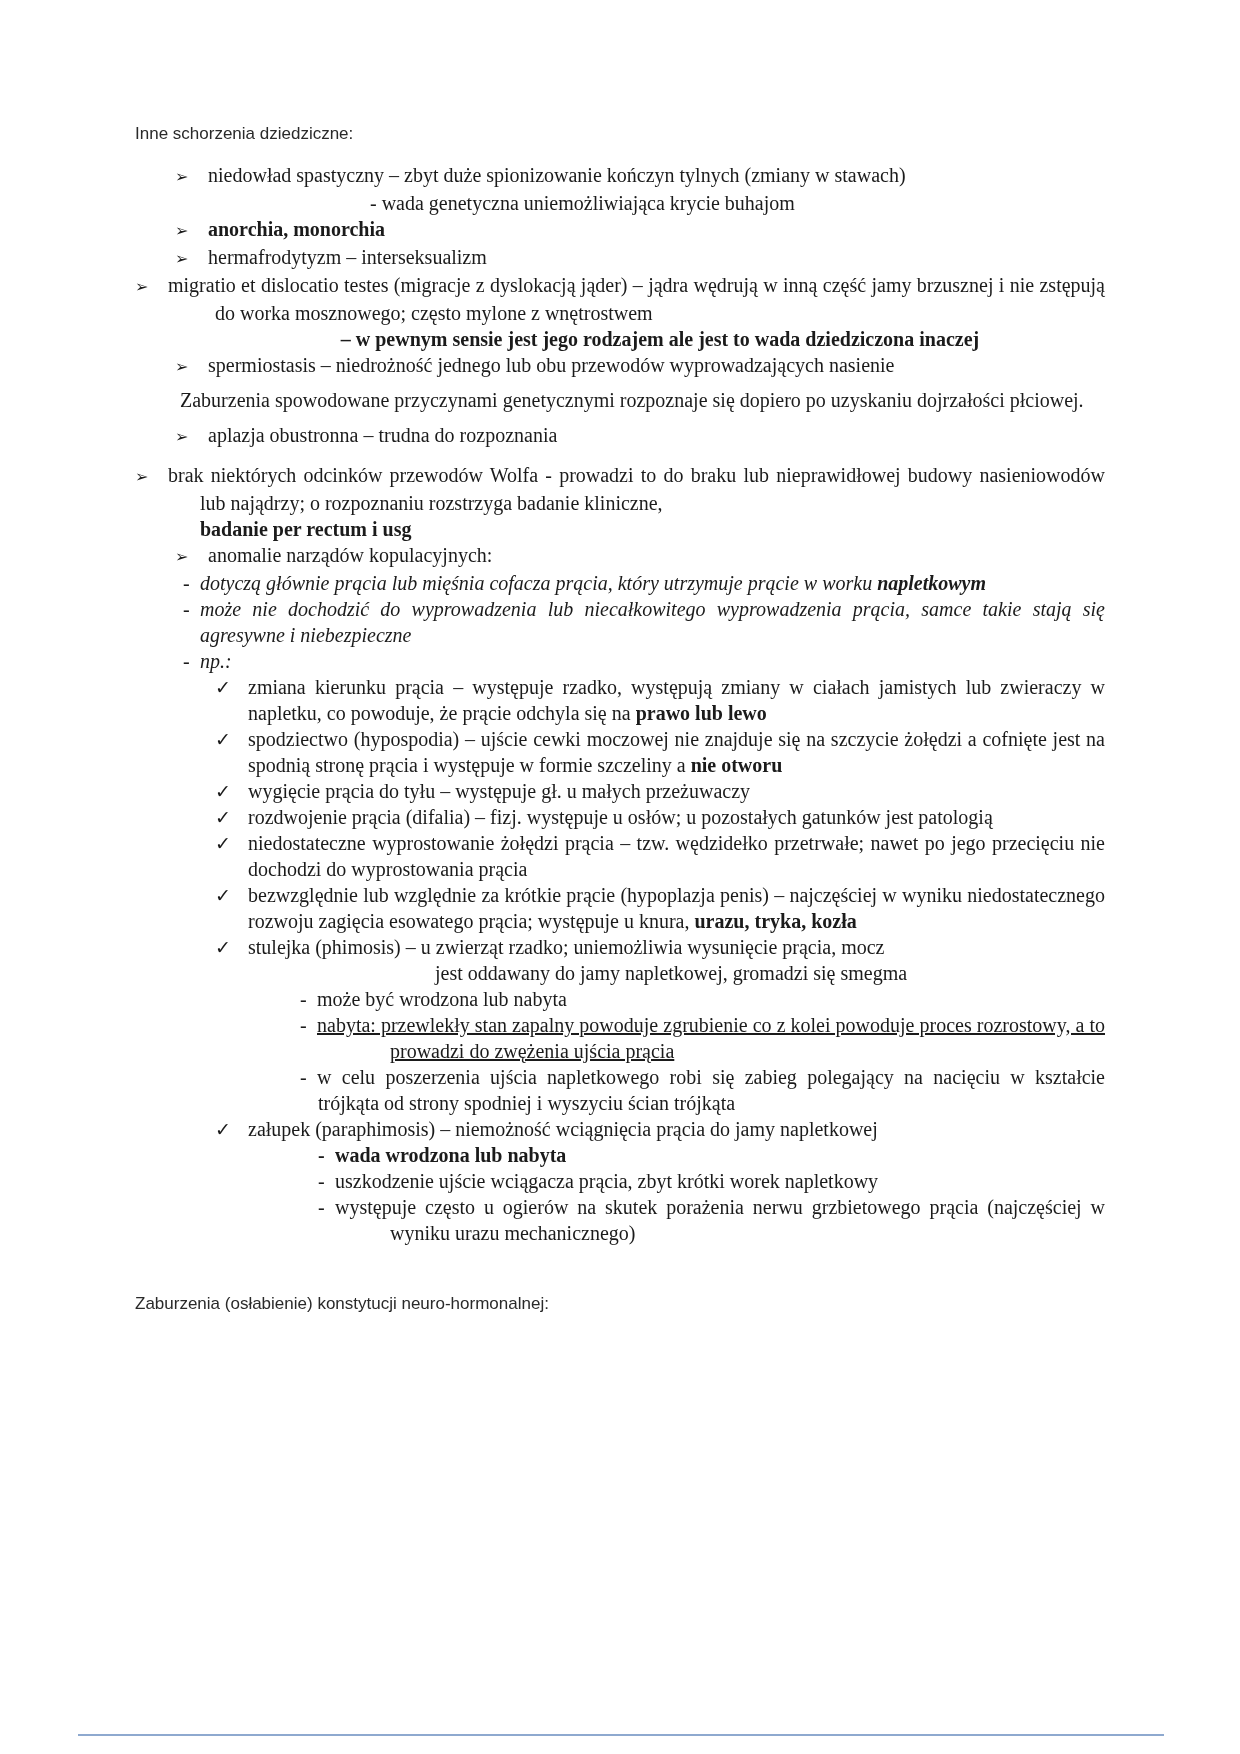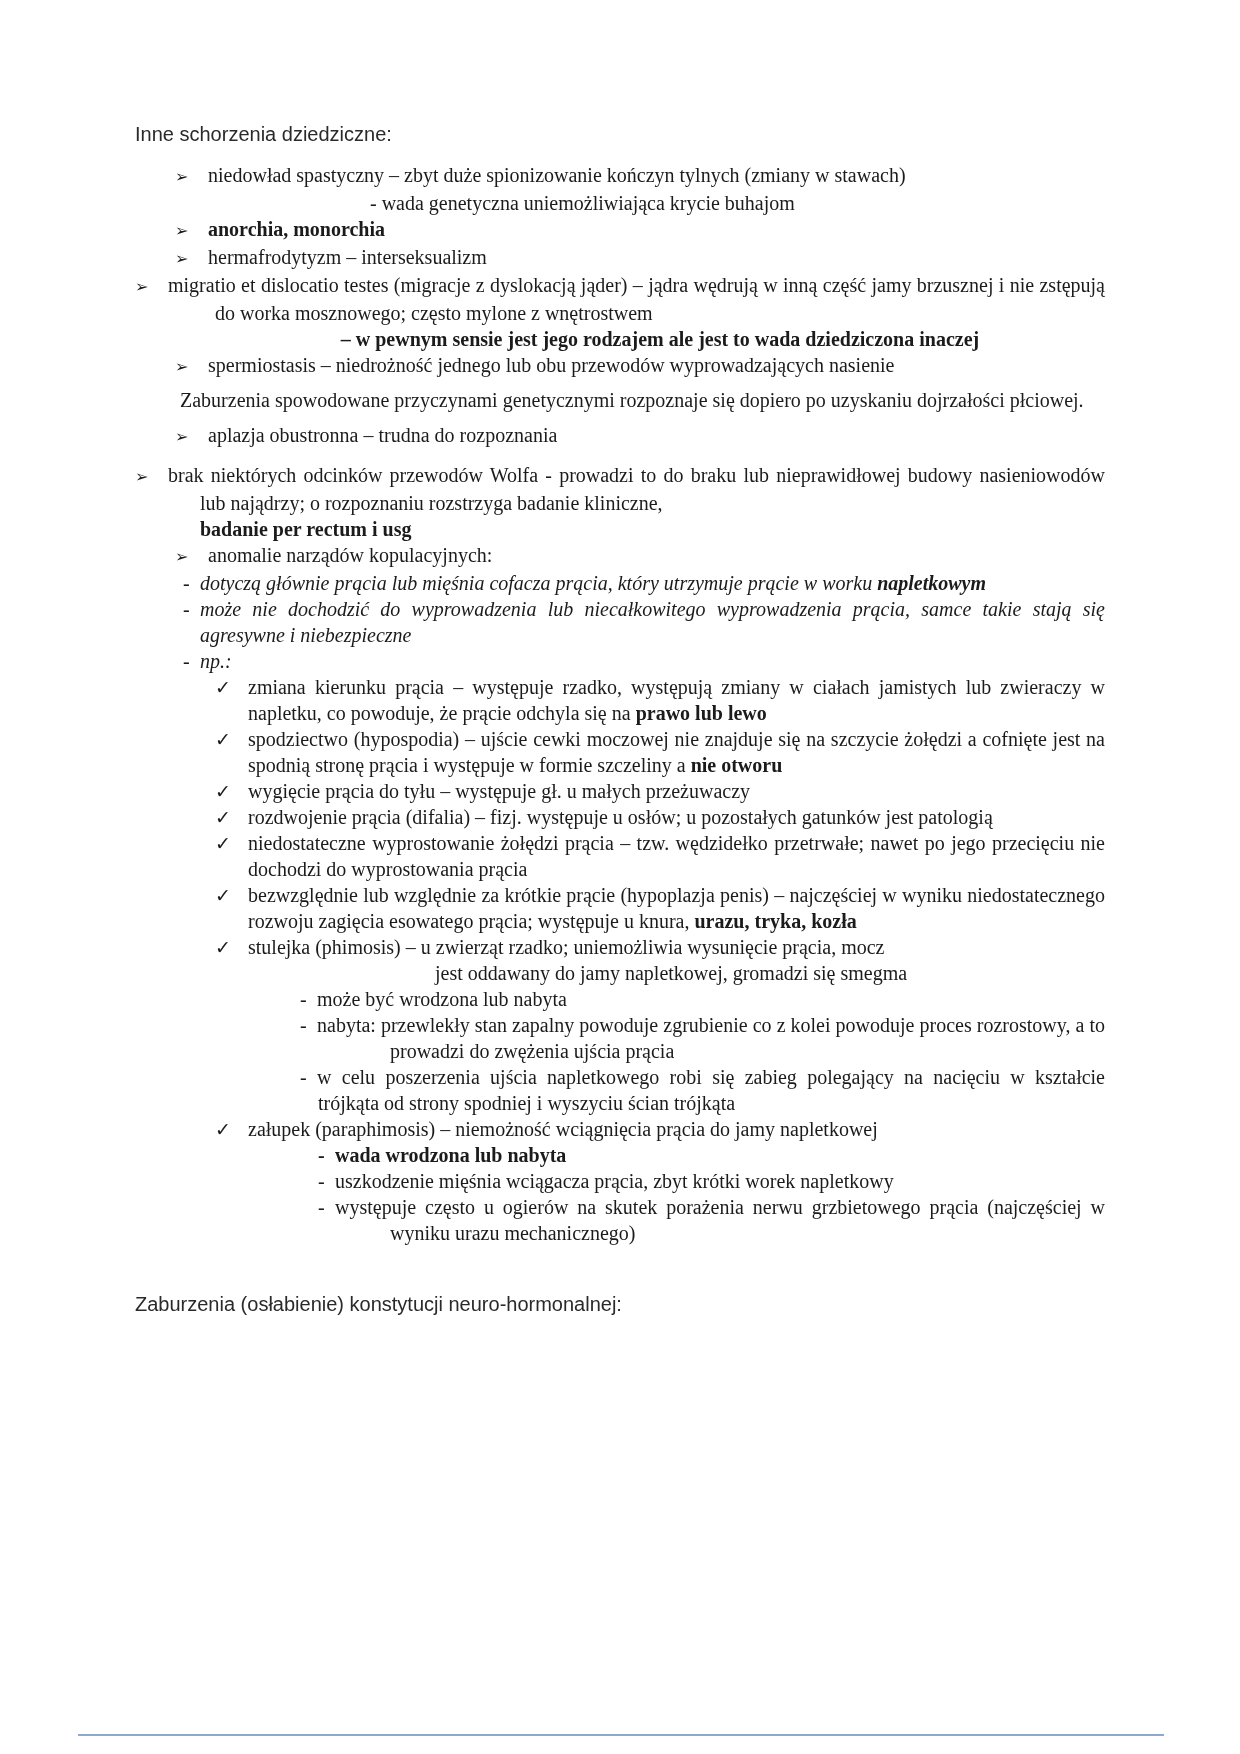--- a/index.html
+++ b/index.html
@@ -21,21 +21,21 @@
   .content {
     position: absolute;
     left: 135px;
     top: 122px;
     width: 970px;
     font-size: 20px;
     line-height: 26px;
   }
   .heading {
     font-family: "Liberation Sans", "DejaVu Sans", sans-serif;
-    font-size: 20px;
+    font-size: 17px;
     line-height: 24px;
     color: #2a2a2a;
     text-align: left;
     margin: 0 0 16px 0;
   }
   .heading.h2 { margin: 46px 0 0 0; }
   .blk { margin: 0; }
   .j { text-align: justify; }
   .bold { font-weight: bold; }
 
@@ -44,21 +44,21 @@
   .i-arrow80 { padding-left: 80px;  text-indent: -80px; }
   .i-arrow65 { padding-left: 65px;  text-indent: -65px; margin-top: 12px; }
   .i-c235    { padding-left: 235px; }
   .i-l80     { padding-left: 80px; text-align: center;  }
   .i-l65     { padding-left: 65px;  }
   .para      { text-indent: 45px; margin: 7px 0 9px 0; }
   .i-dash    { padding-left: 65px;  text-indent: -17px; font-style: italic; }
   .i-check   { padding-left: 113px; text-indent: -33px; }
   .i-l300    { padding-left: 300px; }
   .i-sd165   { padding-left: 183px; text-indent: -18px; }
-  .i-sd165b  { padding-left: 255px; text-indent: -90px; }
+  .i-sd165b  { padding-left: 255px; text-indent: -90px; text-decoration: underline; }
   .i-sd165c  { padding-left: 183px; text-indent: -18px; }
   .i-sd183   { padding-left: 201px; text-indent: -18px; }
   .i-sd183b  { padding-left: 255px; text-indent: -72px; }
 
   .marker {
     display: inline-block;
     text-indent: 0;
     font-family: "DejaVu Sans", "Liberation Sans", sans-serif;
   }
   .mk-arrow { width: 33px; font-size: 16px; }
@@ -101,18 +101,18 @@
       <div class="blk j i-check"><span class="marker mk-check">✓</span><span>rozdwojenie prącia (difalia) – fizj. występuje u osłów; u pozostałych gatunków jest patologią</span></div>
       <div class="blk j i-check"><span class="marker mk-check">✓</span><span>niedostateczne wyprostowanie żołędzi prącia – tzw. wędzidełko przetrwałe; nawet po jego przecięciu nie dochodzi do wyprostowania prącia</span></div>
       <div class="blk j i-check"><span class="marker mk-check">✓</span><span>bezwzględnie lub względnie za krótkie prącie (hypoplazja penis) – najczęściej w wyniku niedostatecznego rozwoju zagięcia esowatego prącia; występuje u knura, </span><span class="bold">urazu, tryka, kozła</span></div>
       <div class="blk j i-check"><span class="marker mk-check">✓</span><span>stulejka (phimosis) – u zwierząt rzadko; uniemożliwia wysunięcie prącia, mocz</span></div>
       <div class="blk i-l300"><span>jest oddawany do jamy napletkowej, gromadzi się smegma</span></div>
       <div class="blk j i-sd165"><span class="marker mk-dash">-</span><span>może być wrodzona lub nabyta</span></div>
       <div class="blk j i-sd165b"><span class="marker mk-dash">-</span><span>nabyta: przewlekły stan zapalny powoduje zgrubienie co z kolei powoduje proces rozrostowy, a to prowadzi do zwężenia ujścia prącia</span></div>
       <div class="blk j i-sd165c"><span class="marker mk-dash">-</span><span>w celu poszerzenia ujścia napletkowego robi się zabieg polegający na nacięciu w kształcie trójkąta od strony spodniej i wyszyciu ścian trójkąta</span></div>
       <div class="blk j i-check"><span class="marker mk-check">✓</span><span>załupek (paraphimosis) – niemożność wciągnięcia prącia do jamy napletkowej</span></div>
       <div class="blk j i-sd183 bold"><span class="marker mk-dash">-</span><span>wada wrodzona lub nabyta</span></div>
-      <div class="blk j i-sd183"><span class="marker mk-dash">-</span><span>uszkodzenie mięśnia wciągacza prącia, zbyt krótki worek napletkowy</span></div>
+      <div class="blk j i-sd183"><span class="marker mk-dash">-</span><span>uszkodzenie ujście wciągacza prącia, zbyt krótki worek napletkowy</span></div>
       <div class="blk j i-sd183b"><span class="marker mk-dash">-</span><span>występuje często u ogierów na skutek porażenia nerwu grzbietowego prącia (najczęściej w wyniku urazu mechanicznego)</span></div>
       <div class="heading h2"><span>Zaburzenia (osłabienie) konstytucji neuro-hormonalnej:</span></div>
     </div>
   <div class="scan-line"></div>
 </div>
 
 </body></html>

